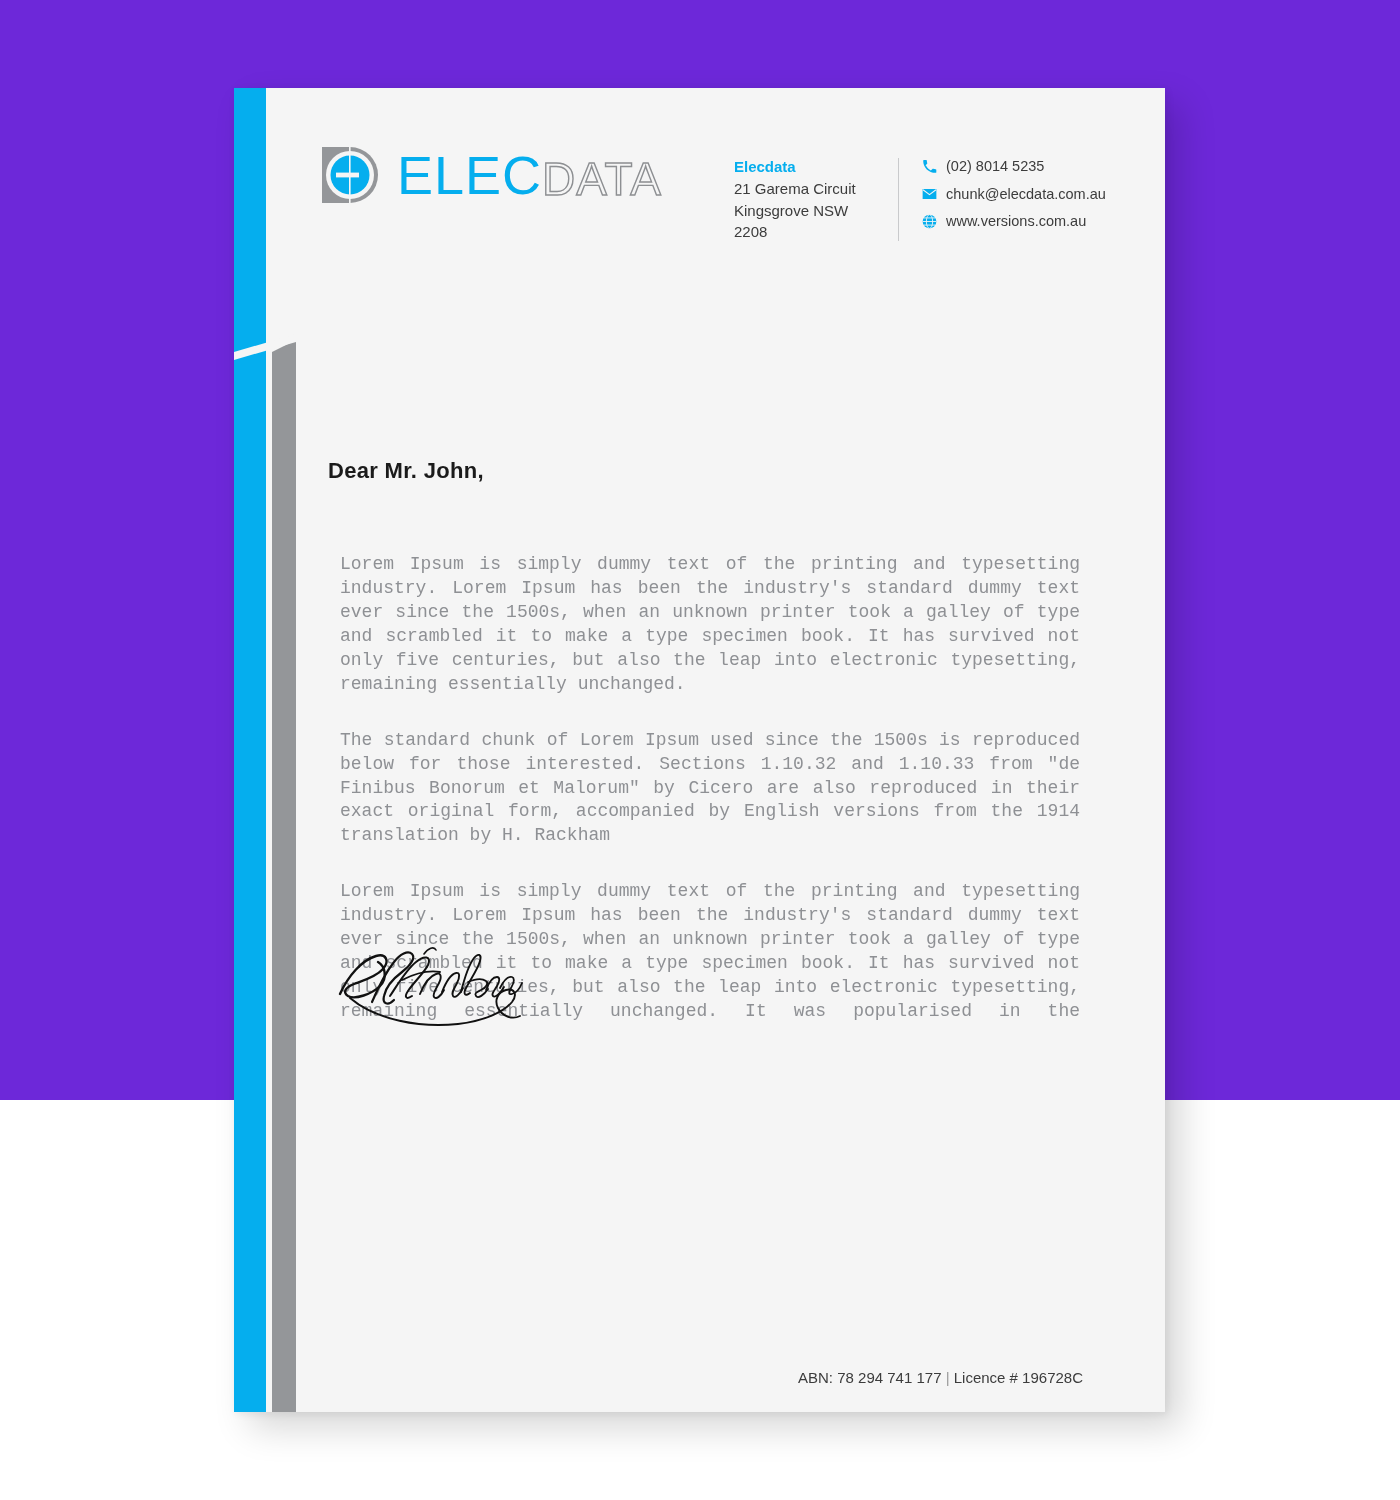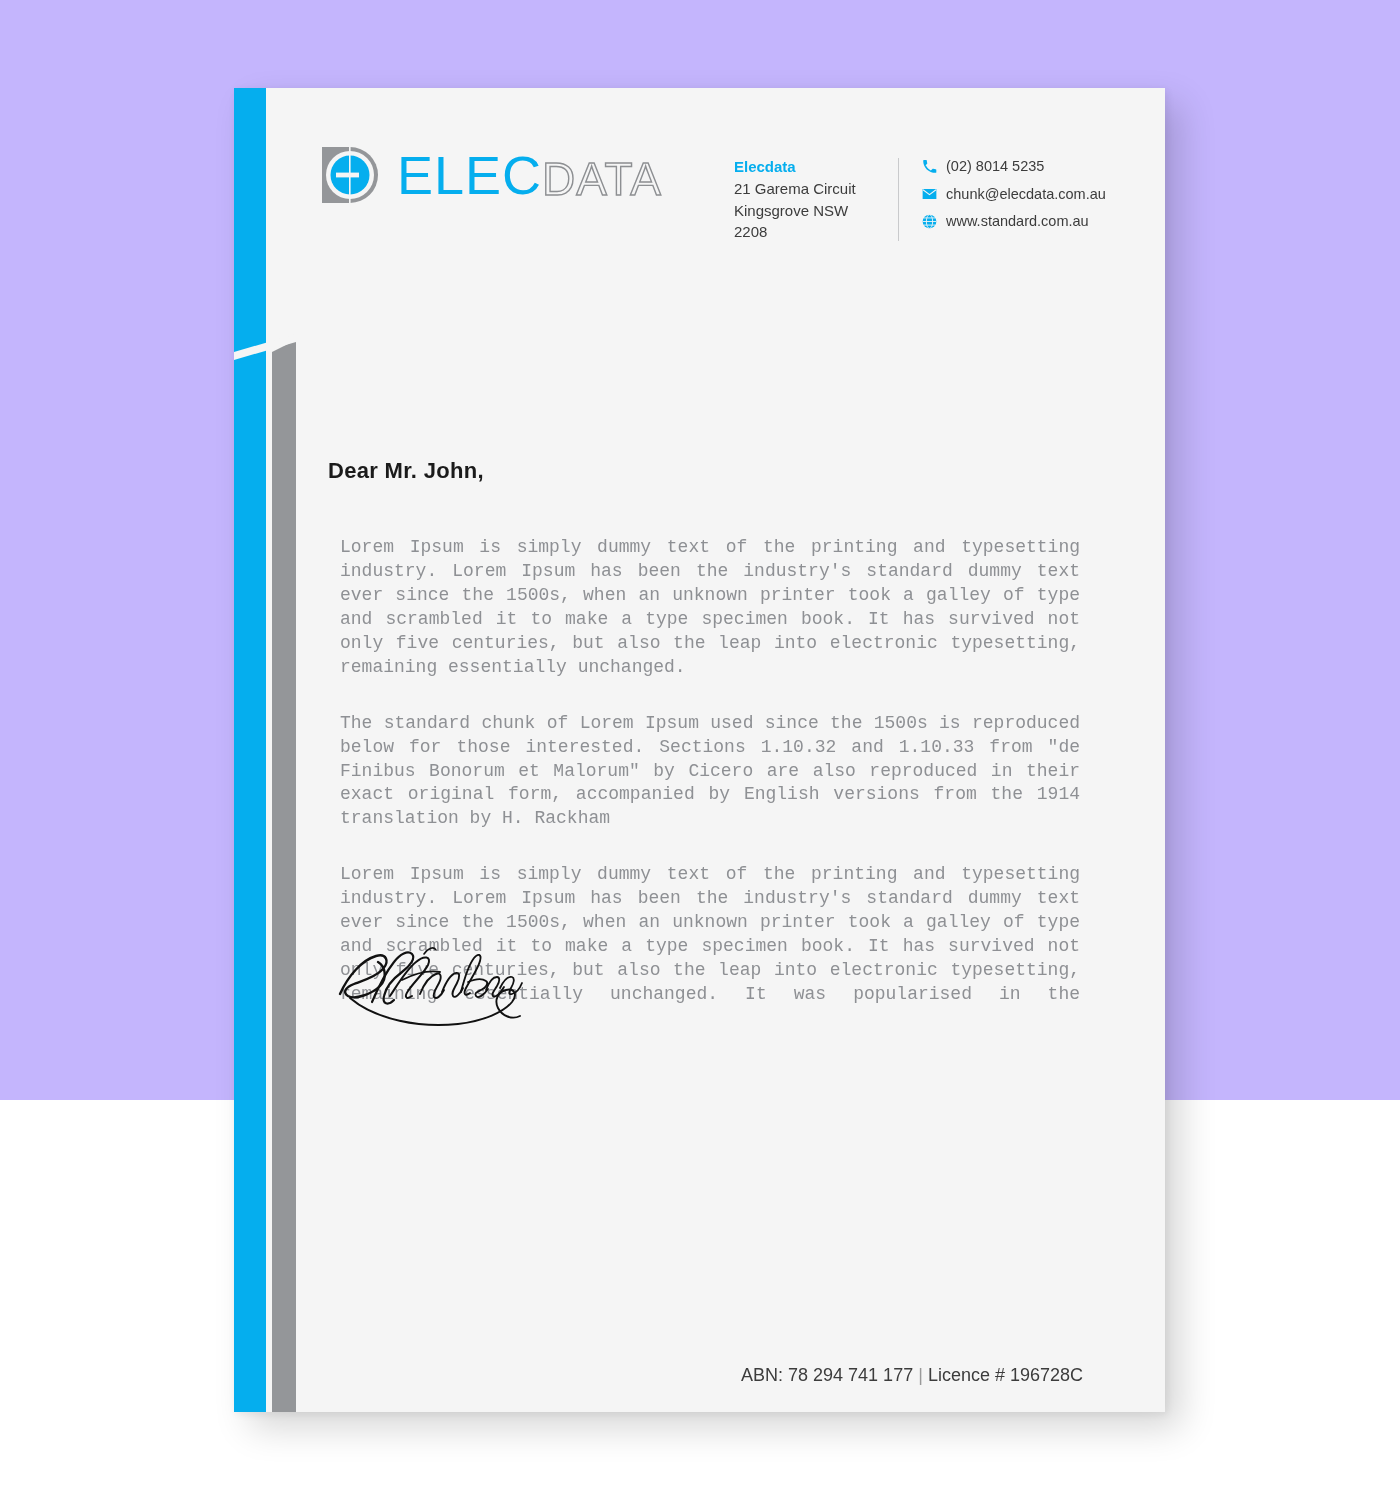--- a/index.html
+++ b/index.html
@@ -12,21 +12,21 @@
     background: #ffffff;
     font-family: "Liberation Sans", sans-serif;
     overflow: hidden;
   }
 
   
   #stage {
     position: relative;
     width: 1400px;
     height: 1100px;
-    background: #c4b5fd;
+    background: #6d28d9;
   }
 
   #page-shadow {
     position: absolute;
     left: 234px;
     top: 88px;
     width: 931px;
     height: 1324px;
     background: #f5f5f5;
     box-shadow: 16px 16px 34px rgba(0,0,0,0.16),
@@ -167,21 +167,21 @@
     left: 94px;
     top: 370px;
     width: 752px;
   }
   #salutation {
     font-family: "Liberation Sans", sans-serif;
     font-size: 22px;
     font-weight: bold;
     color: #1b1b1b;
     letter-spacing: 0.3px;
-    margin: 0 0 52px 0;
+    margin: 0 0 69px 0;
   }
   .para {
     font-family: Liberation Mono, monospace;
     font-size: 18px;
     line-height: 1.33;
     color: #8e9094;
     text-align: justify;
     margin: 0 0 32px 12px;
   }
   .para.last { margin-bottom: 0; text-align: justify; }
@@ -198,21 +198,21 @@
 
   
   #footer {
     position: absolute;
     left: 0;
     bottom: 26px;
     width: 931px;
     text-align: right;
     padding-right: 82px;
     box-sizing: border-box;
-    font-size: 18px;
+    font-size: 15px;
     color: #3c3c3c;
   }
   #footer .sep { color: #9a9a9a; }
 </style>
 </head>
 <body>
 
 <div id="stage">
 
   <div id="page-shadow"></div>
@@ -271,21 +271,21 @@
           </div>
 
           <div class="contact-row">
             <span class="c-icon">
               <svg width="15" height="15" viewBox="0 0 24 24">
                 <circle cx="12" cy="12" r="11" fill="#05aeee"></circle>
                 <ellipse cx="12" cy="12" rx="5" ry="11" fill="none" stroke="#f5f5f5" stroke-width="1.4"></ellipse>
                 <path d="M1 12h22M2.6 6.3h18.8M2.6 17.7h18.8" stroke="#f5f5f5" stroke-width="1.4" fill="none"></path>
               </svg>
             </span>
-            <span>www.standard.com.au</span>
+            <span>www.versions.com.au</span>
           </div>
 
         </div>
       </div>
     </div>
 
     <div id="body">
       <h1 id="salutation">Dear Mr. John,</h1>
       <p class="para">Lorem Ipsum is simply dummy text of the printing and typesetting industry. Lorem Ipsum has been the industry's standard dummy text ever since the 1500s, when an unknown printer took a galley of type and scrambled it to make a type specimen book. It has survived not only five centuries, but also the leap into electronic typesetting, remaining essentially unchanged.</p>
       <p class="para">The standard chunk of Lorem Ipsum used since the 1500s is reproduced below for those interested. Sections 1.10.32 and 1.10.33 from "de Finibus Bonorum et Malorum" by Cicero are also reproduced in their exact original form, accompanied by English versions from the 1914 translation by H. Rackham</p>

